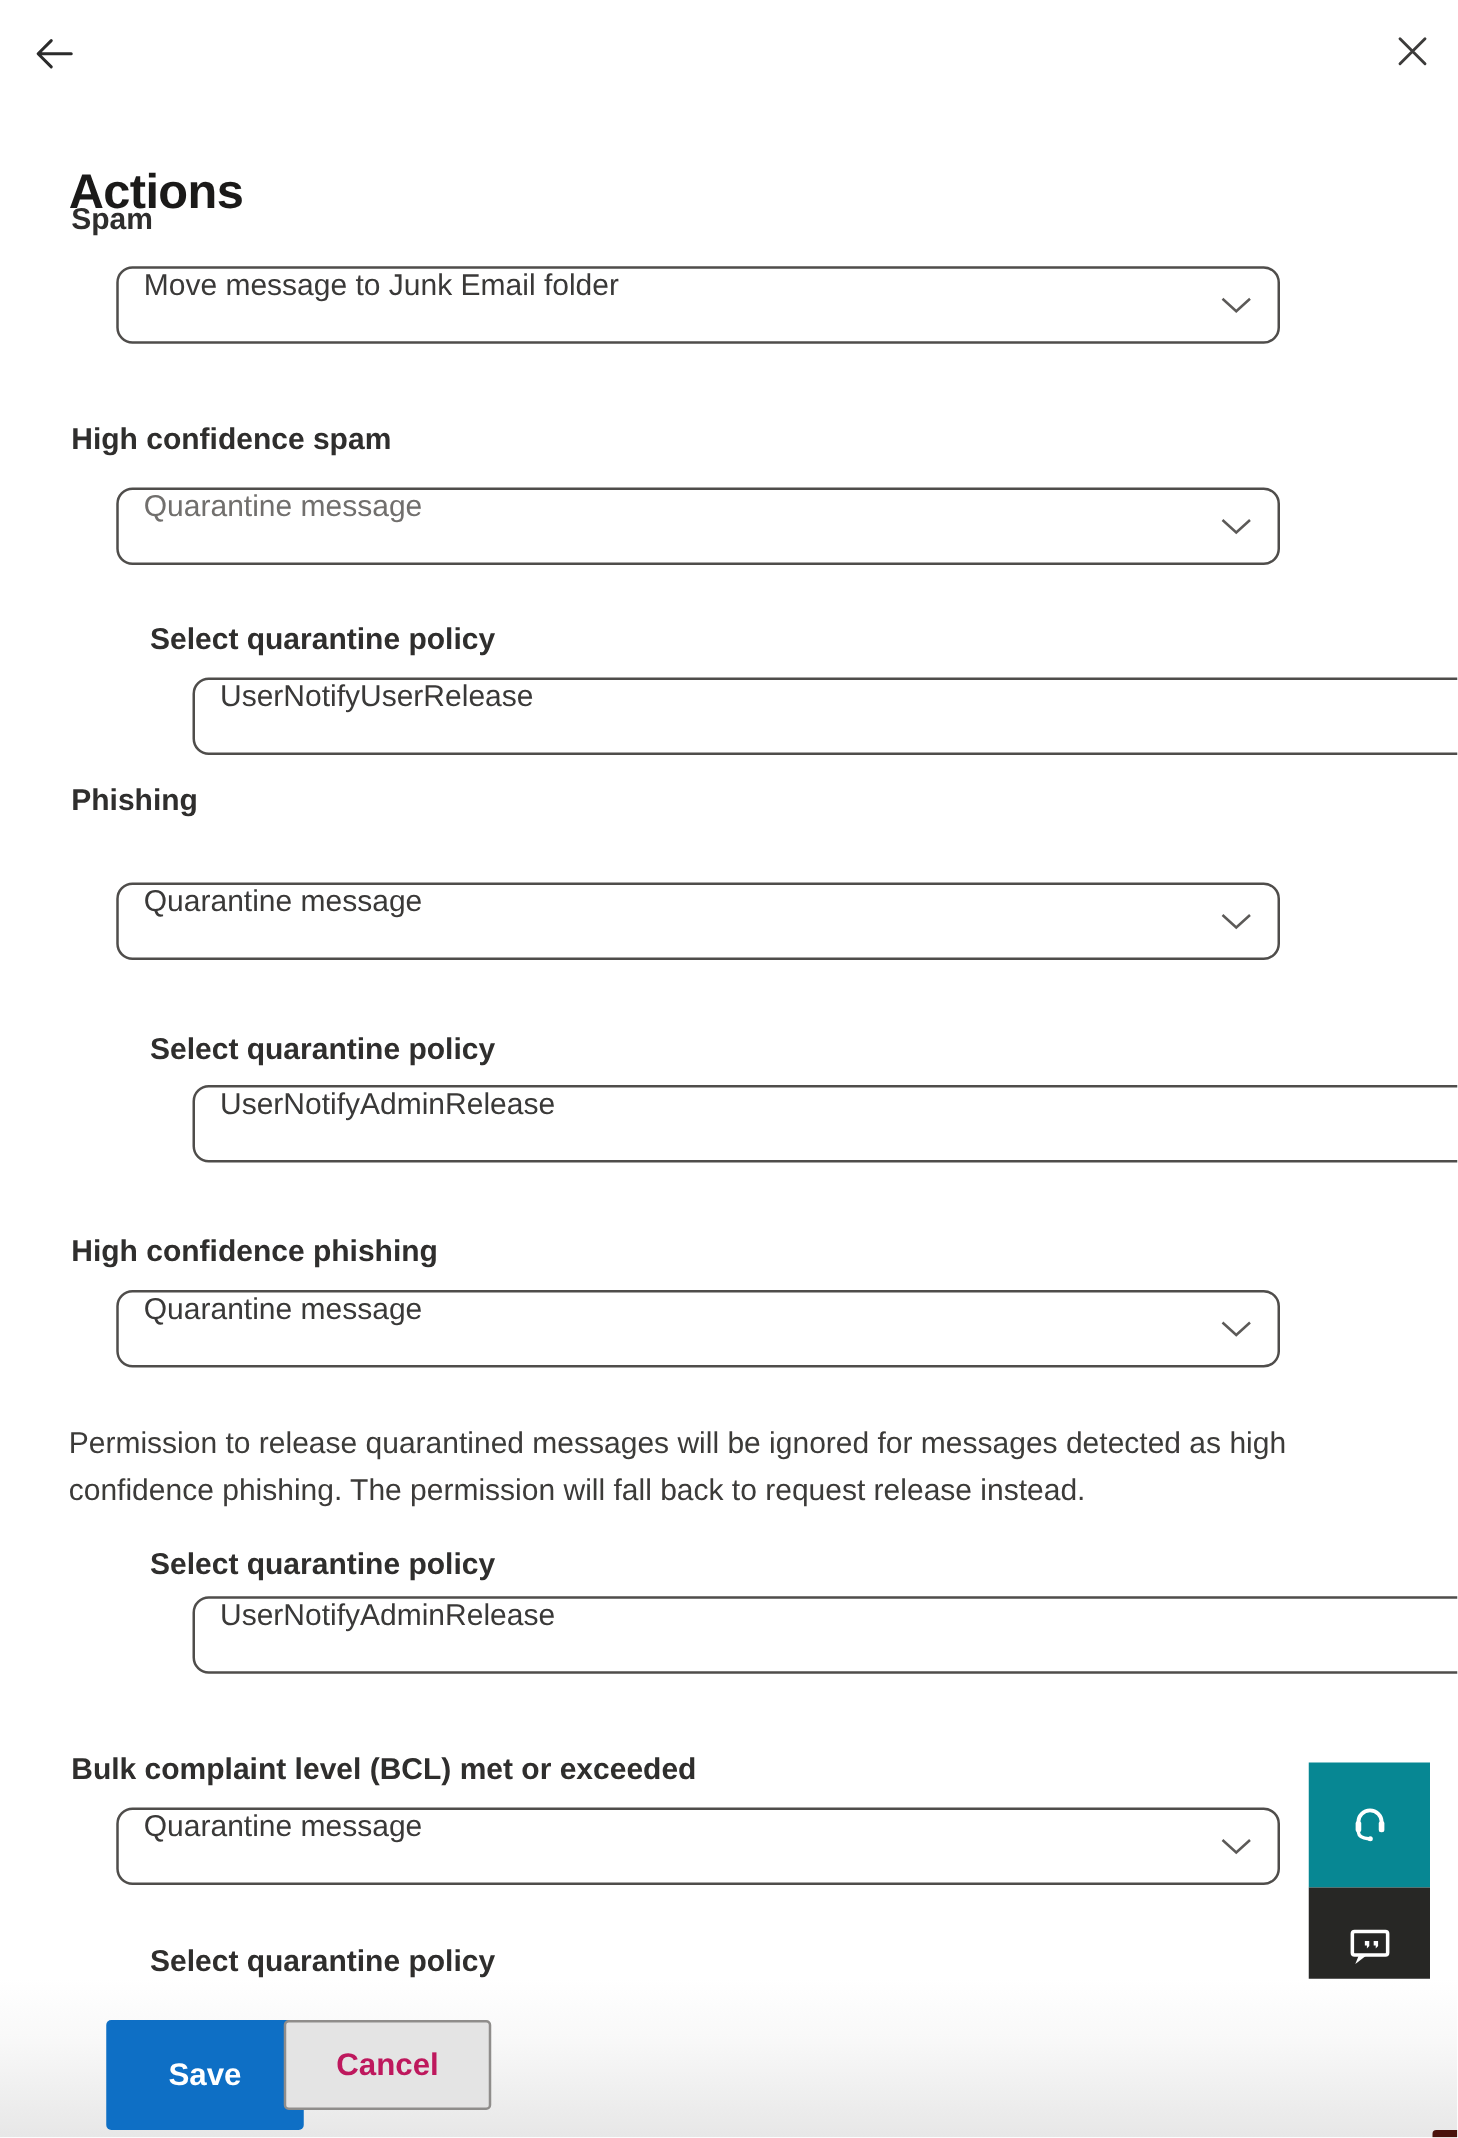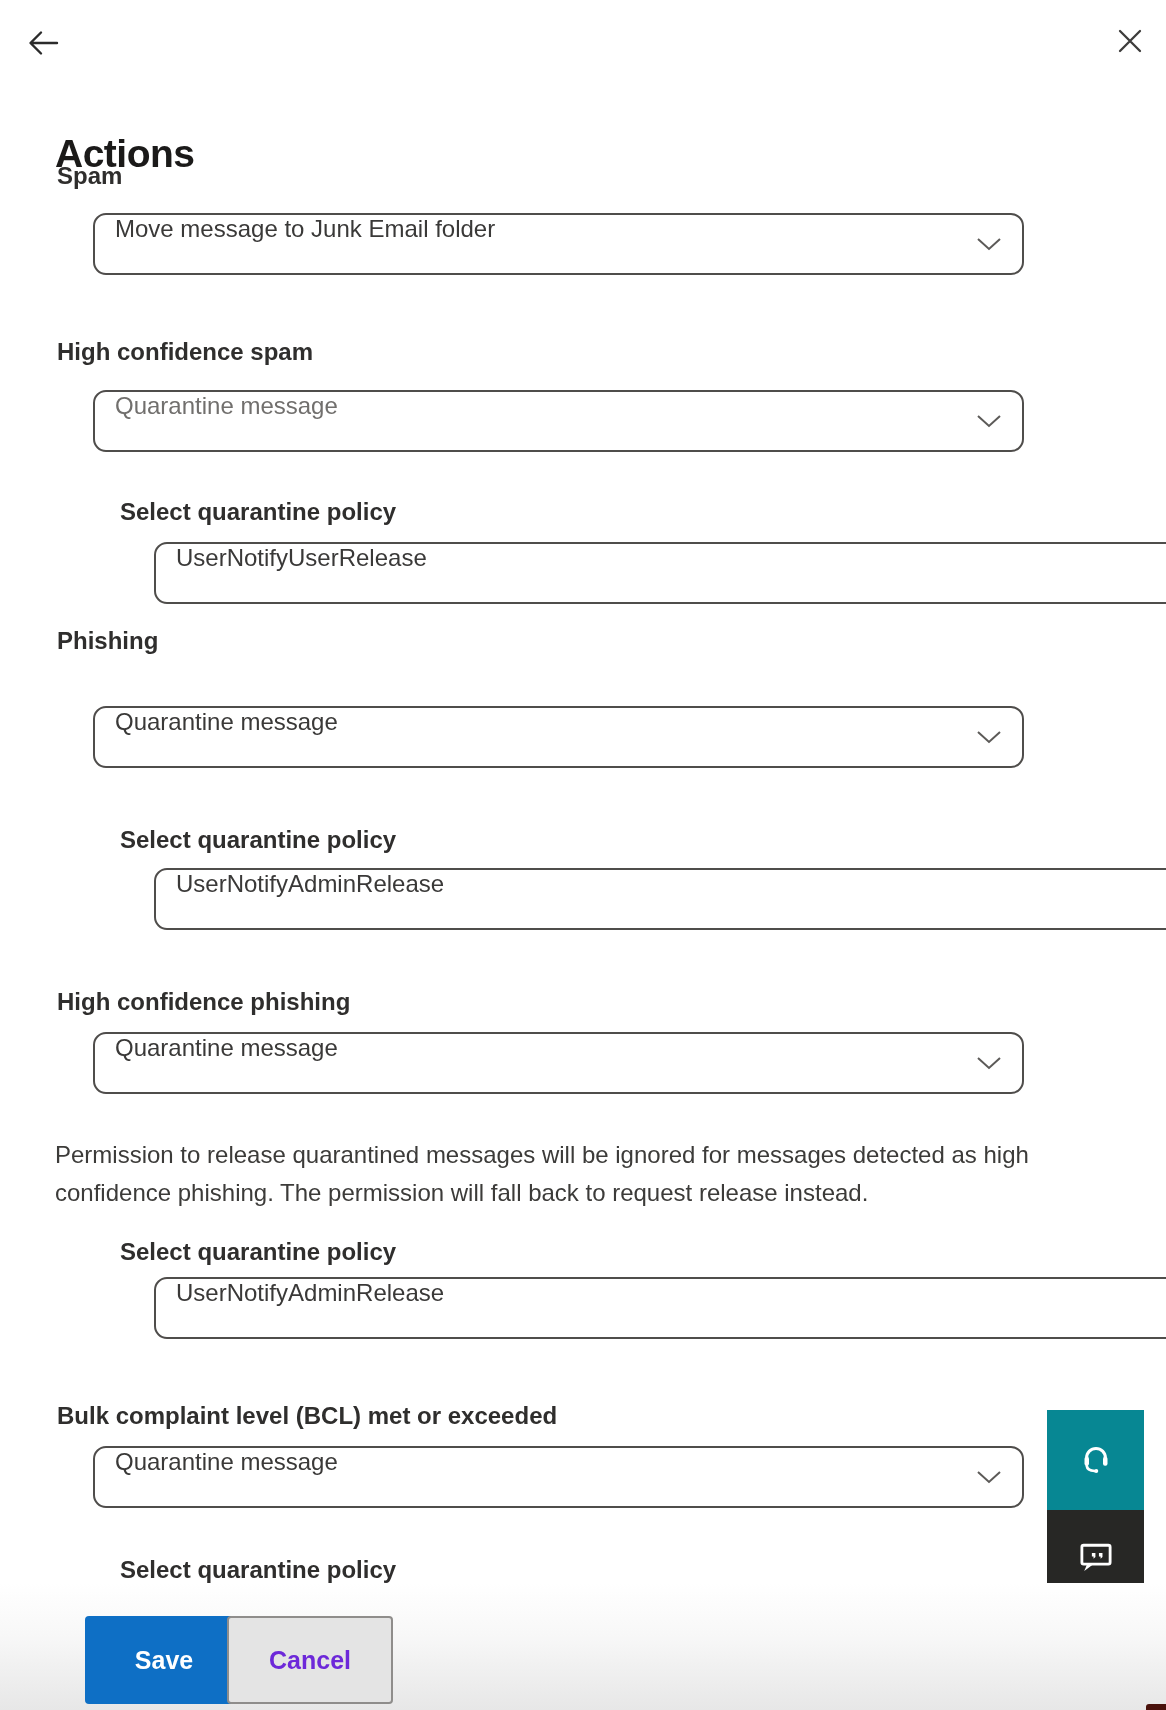--- a/index.html
+++ b/index.html
@@ -34,22 +34,22 @@
     position:absolute;left:0;top:1583px;width:1166px;height:127px;
     background:linear-gradient(180deg,#ffffff 0%,#f8f8f8 40%,#e7e7e7 100%);
   }
   #save-btn{
     position:absolute;left:44px;top:33px;width:158px;height:88px;border:none;border-radius:4px;
     background:#0e6fc5;color:#ffffff;font-size:25px;font-weight:600;cursor:pointer;
     font-family:inherit;
     margin-left:41px;
   }
   #cancel-btn{
-    position:absolute;left:227px;top:33px;width:166px;height:88px;border:2px solid #8f8d8b;
-    border-radius:4px;background:#e4e4e4;color:#6d28d9;font-size:25px;font-weight:600;
+    position:absolute;left:227px;top:33px;width:166px;height:72px;border:2px solid #8f8d8b;
+    border-radius:4px;background:#e4e4e4;color:#be185d;font-size:25px;font-weight:600;
     cursor:pointer;box-sizing:border-box;font-family:inherit;
   }
   #support-btn{
     position:absolute;left:1047px;top:1410px;width:97px;height:100px;border:none;
     background:#078793;cursor:pointer;display:flex;align-items:center;justify-content:center;
   }
   #feedback-btn{
     position:absolute;left:1047px;top:1510px;width:97px;height:96px;border:none;
     background:#272725;cursor:pointer;display:flex;align-items:center;justify-content:center;
   }

